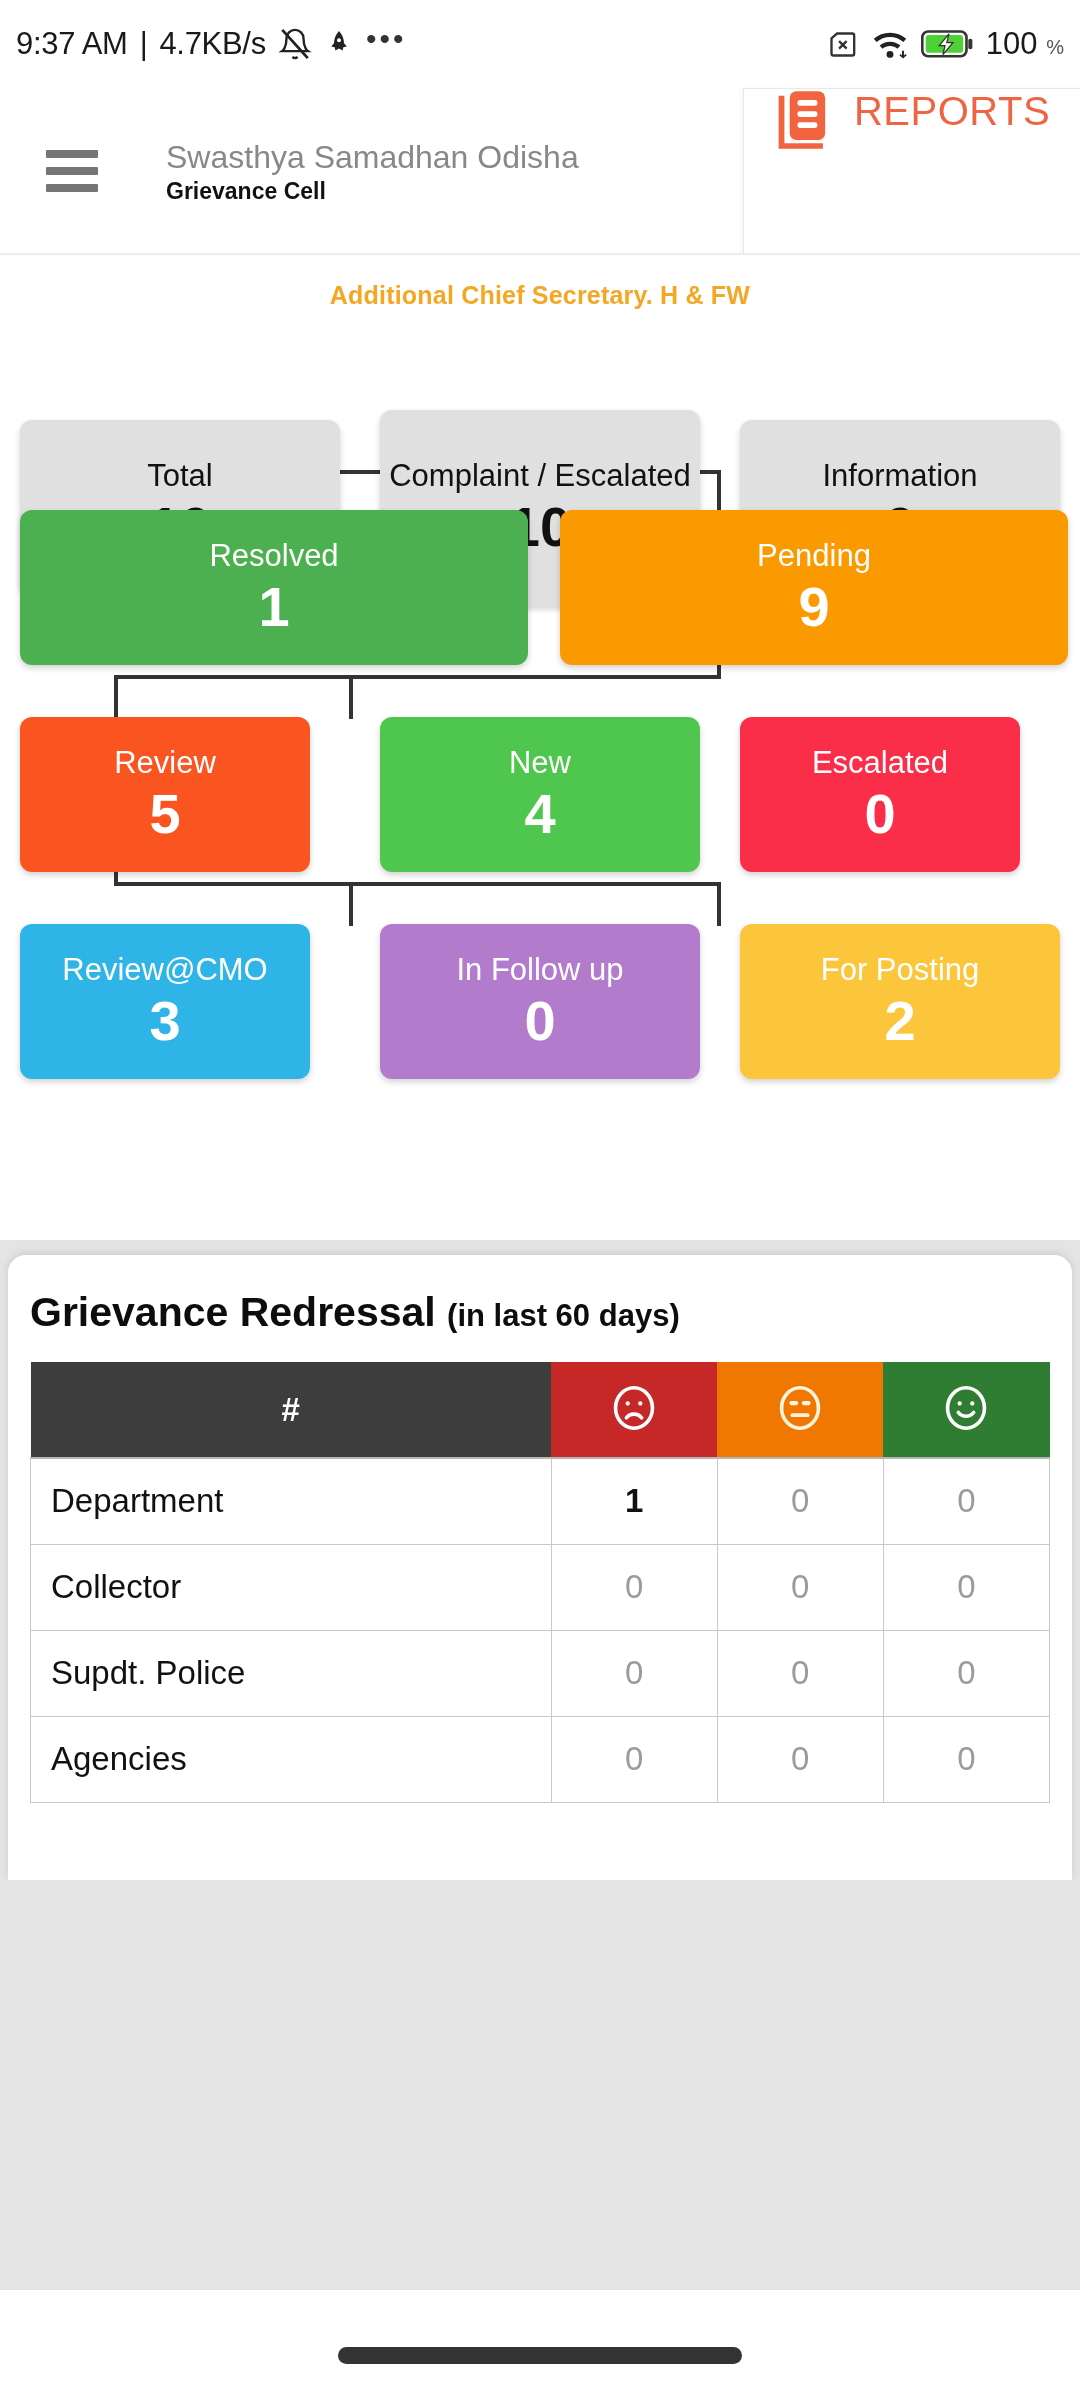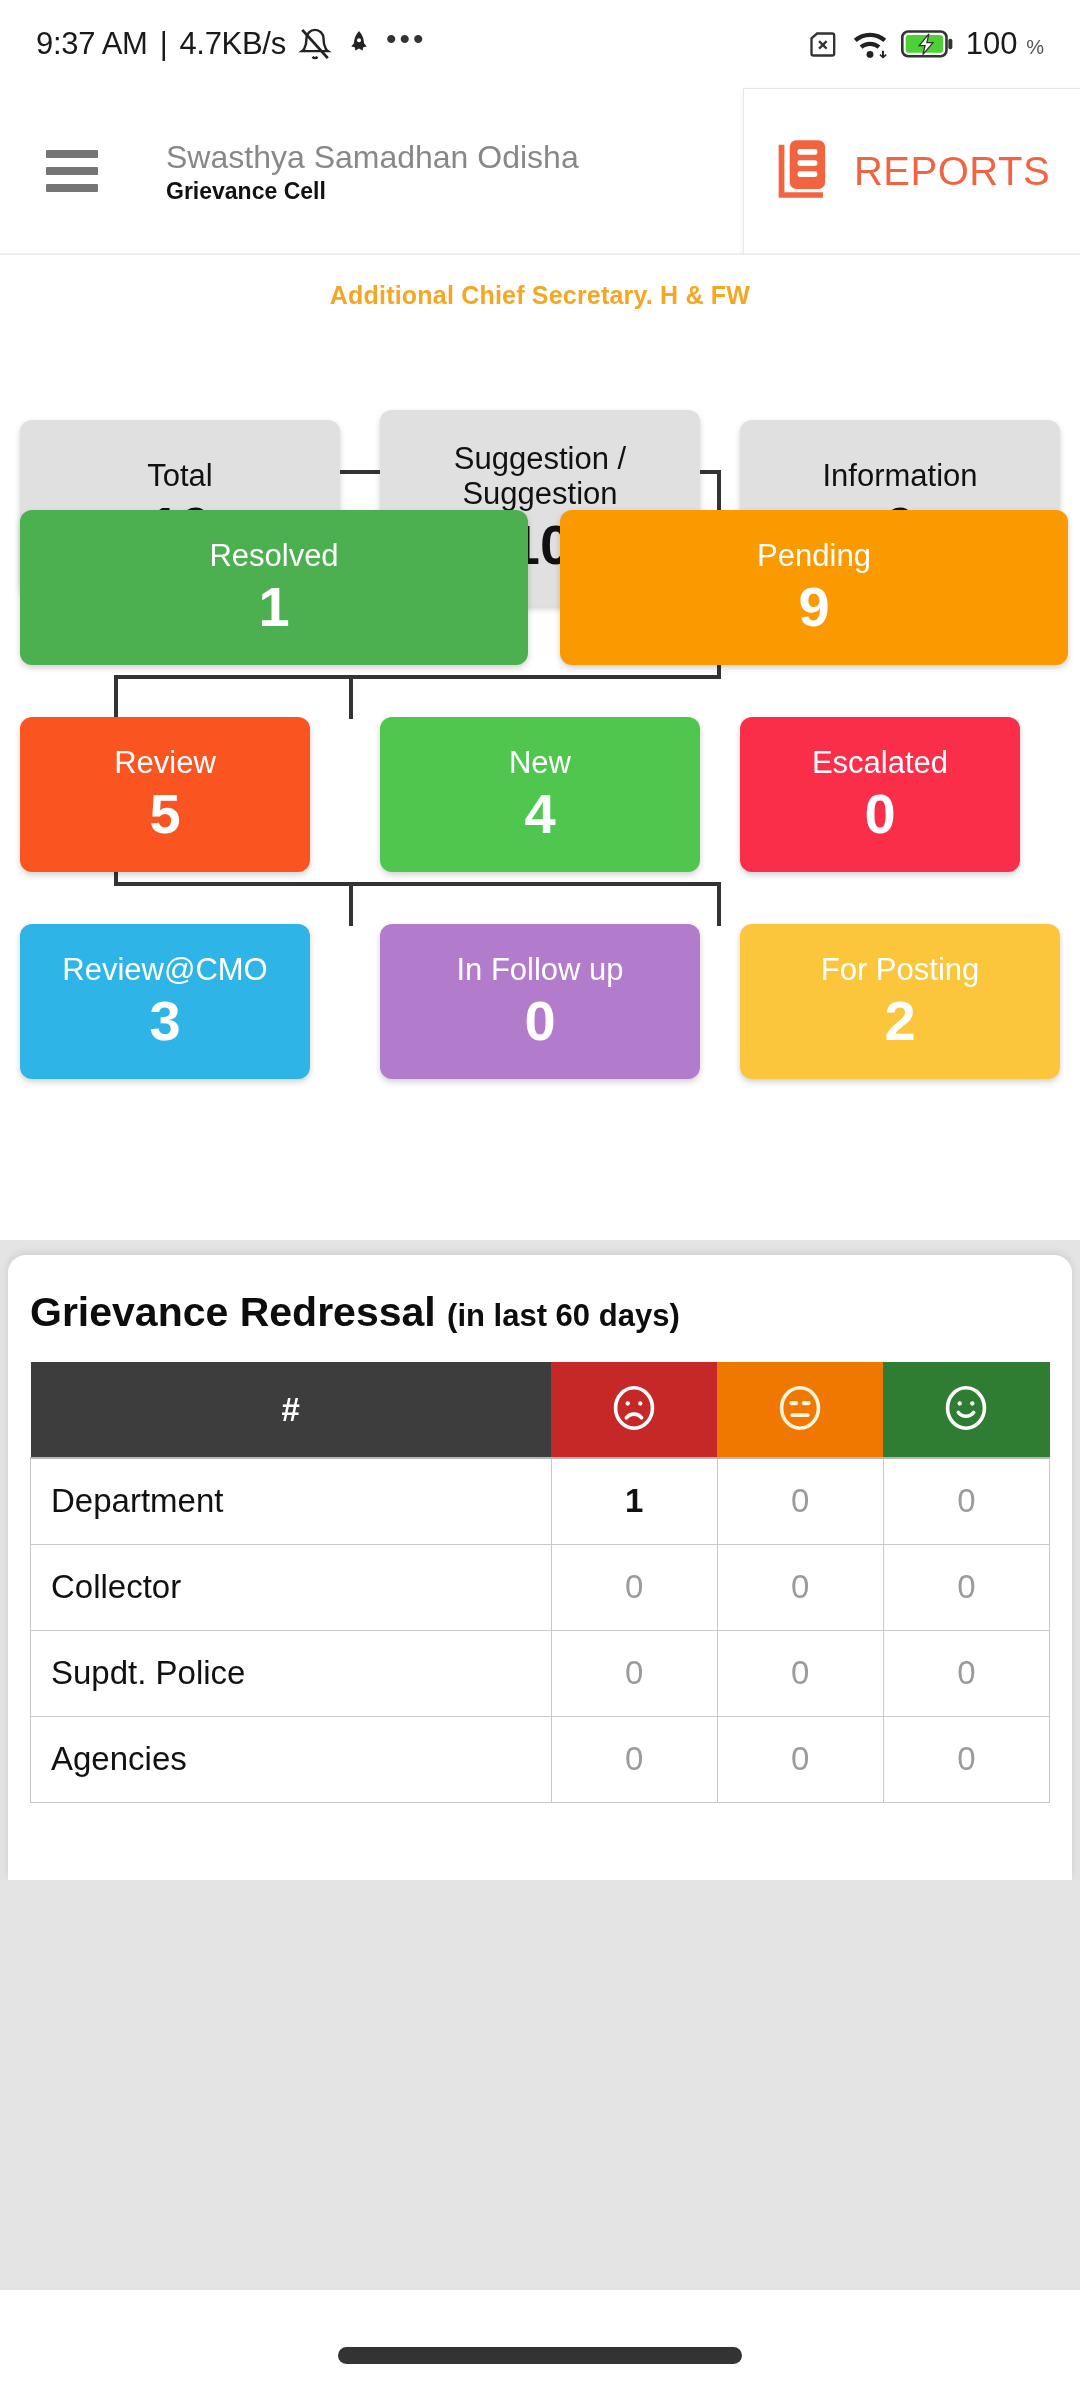--- a/index.html
+++ b/index.html
@@ -8,21 +8,21 @@
     font-family: "Liberation Sans", sans-serif;
     background: #e4e4e4;
     overflow: hidden;
   }
   .screen { position: relative; width: 1080px; height: 2400px; background: #e4e4e4; }
 
   
   .statusbar {
     position: absolute; top: 0; left: 0; width: 1080px; height: 88px;
     background: #ffffff; display: flex; align-items: center;
-    justify-content: space-between; padding: 0 36px;
+    justify-content: space-between; padding: 0 16px;
   }
   .sb-left { display: flex; align-items: center; gap: 12px; }
   .sb-time { font-size: 31px; color: #1a1a1a; letter-spacing: -0.3px; font-family:"Liberation Sans",sans-serif; }
   .sb-icon { display: inline-flex; align-items: center; justify-content: center; }
   .sb-dots { font-size: 30px; color: #333; letter-spacing: 3px; line-height: 1; padding-bottom: 10px; }
   .sb-right { display: flex; align-items: center; gap: 13px; }
   .sb-pct { font-size: 31px; color: #1a1a1a; }
   .sb-pct .sm { font-size: 20px; color: #555; }
 
   
@@ -31,21 +31,21 @@
     background: #ffffff; display: flex; align-items: center;
   }
   .hamburger { margin-left: 46px; width: 52px; display: flex; flex-direction: column; gap: 9px; cursor: pointer; }
   .hamburger span { display: block; height: 8px; width: 52px; background: #757575; border-radius: 1px; }
   .titles { margin-left: 68px; display: flex; flex-direction: column; justify-content: center; }
   .app-sub { font-size: 32px; color: #888888; line-height: 1.25; }
   .app-title { font-size: 23px; color: #111111; font-weight: bold; line-height: 1.25; }
   .reports-btn {
     position: absolute; right: 0; top: 0; height: 166px; width: 337px;
     background: #ffffff; border: 1px solid #e8e8e8; border-right: none;
-    display: flex; align-items: center; justify-content: center; gap: 22px; cursor: pointer;
+    display: flex; justify-content: center; gap: 22px; cursor: pointer;
     box-shadow: 0 2px 6px rgba(0,0,0,.07);
   }
   .reports-label { font-size: 40px; color: #ef6544; font-weight: 500; letter-spacing: .5px; }
   .appbar-divider { position:absolute; top:253px; left:0; width:1080px; height:2px; background:#ededed; }
 
   
   .content {
     position: absolute; top: 255px; left: 0; width: 1080px; height: 985px;
     background: #ffffff; overflow: hidden;
   }
@@ -196,21 +196,21 @@
       <div class="line" style="left:114px; top:527px; width:4px; height:48px;"></div>
       <div class="line" style="left:114px; top:572px; width:607px; height:4px;"></div>
       <div class="line" style="left:349px; top:572px; width:4px; height:44px;"></div>
       <div class="line" style="left:717px; top:572px; width:4px; height:44px;"></div>
 
       <div class="node grey" style="left:20px; top:110px; width:320px; height:175px;">
         <span class="lbl">Total</span>
         <span class="val">10</span>
       </div>
       <div class="node grey" style="left:380px; top:100px; width:320px; height:196px;">
-        <span class="lbl">Suggestion / Suggestion</span>
+        <span class="lbl">Complaint / Escalated</span>
         <span class="val">10</span>
       </div>
       <div class="node grey" style="left:740px; top:110px; width:320px; height:175px;">
         <span class="lbl">Information</span>
         <span class="val">0</span>
       </div>
 
       <div class="node colored" style="left:20px; top:200px; width:508px; height:155px; background:#4CAF50;">
         <span class="lbl">Resolved</span>
         <span class="val">1</span>

